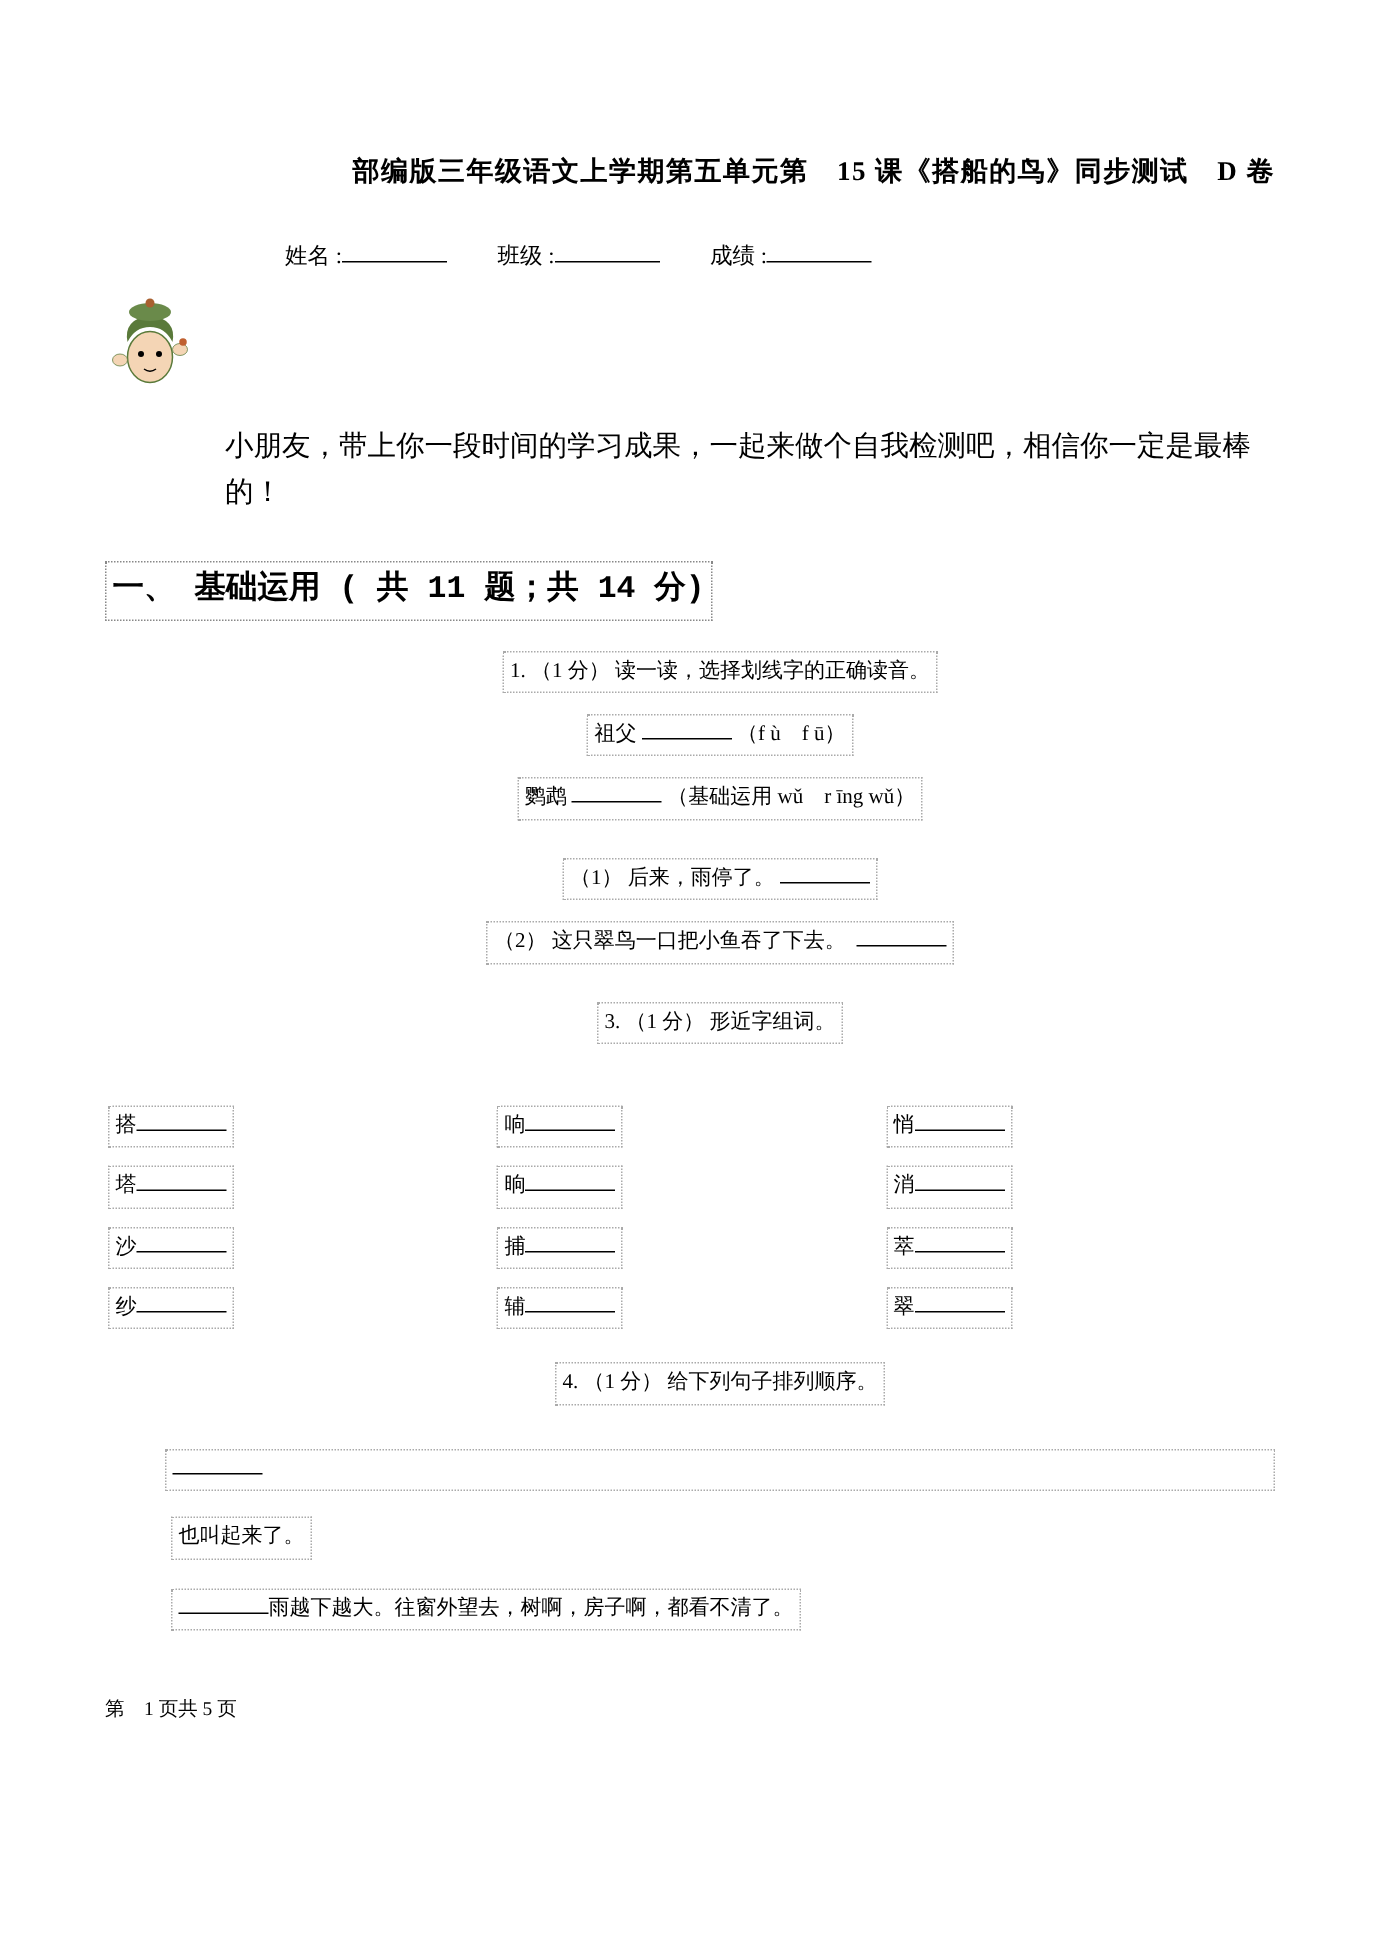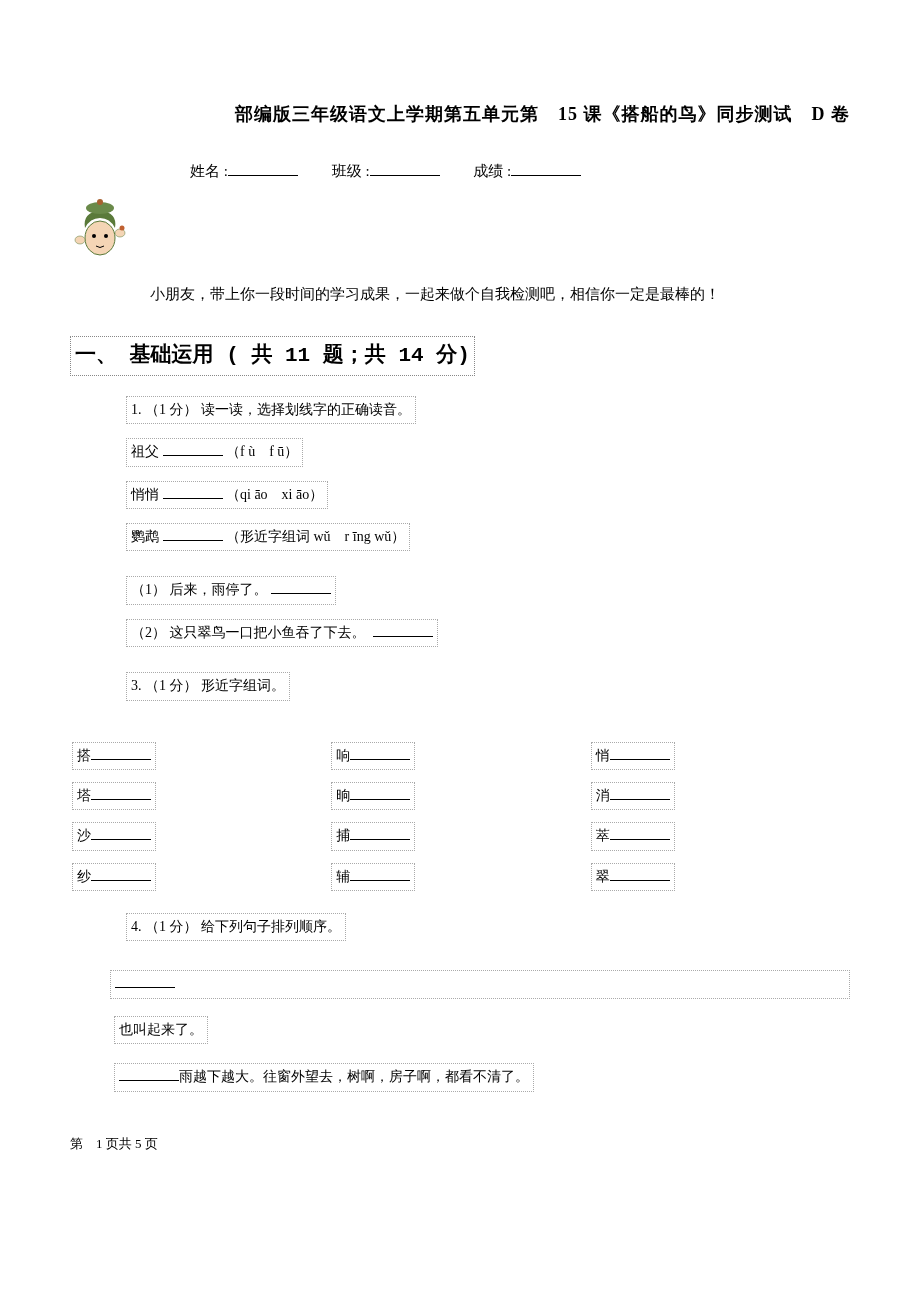--- a/index.html
+++ b/index.html
@@ -42,34 +42,35 @@
     .avatar-row {
       margin: 10px 0 15px 0;
     }
     .avatar {
       width: 60px;
       height: 62px;
       display: inline-block;
     }
     .greeting {
       margin: 10px 0 30px 80px;
-      font-size: 15px;
+      font-size: 19px;
     }
     .section-header {
       font-size: 21px;
       font-weight: bold;
       border: 1px dotted #888;
       padding: 2px 4px;
       display: inline-block;
       margin-bottom: 20px;
       font-family: Liberation Mono, monospace;
     }
     .question-block {
-      margin-left: 56px;
+      margin-left: 40px;
       margin-bottom: 25px;
+      text-align: center;
     }
     .question-label {
       border: 1px dotted #aaa;
       padding: 2px 4px;
       display: inline-block;
       margin-bottom: 14px;
     }
     .dotted-box {
       border: 1px dotted #aaa;
       padding: 2px 4px;
@@ -144,30 +145,23 @@
   <div class="question-label">1. （1 分） 读一读，选择划线字的正确读音。</div>
   <div class="sub-line">
     <span class="dotted-box">
       <span>祖父</span>
       <span class="blank-med"></span>
       <span>（f ù　f ū）</span>
     </span>
   </div>
   <div class="sub-line">
     <span class="dotted-box">
-      <span>悄悄</span>
-      <span class="blank-med"></span>
-      <span>（qi āo　xi āo）</span>
-    </span>
-  </div>
-  <div class="sub-line">
-    <span class="dotted-box">
       <span>鹦鹉</span>
       <span class="blank-med"></span>
-      <span>（形近字组词 wǔ　r īng wǔ）</span>
+      <span>（基础运用 wǔ　r īng wǔ）</span>
     </span>
   </div>
 </div>
 
 
 <div class="question-block">
   <div class="sub-line">
     <span class="dotted-box">
       <span>（1） 后来，雨停了。</span>
       <span class="blank-med"></span>

